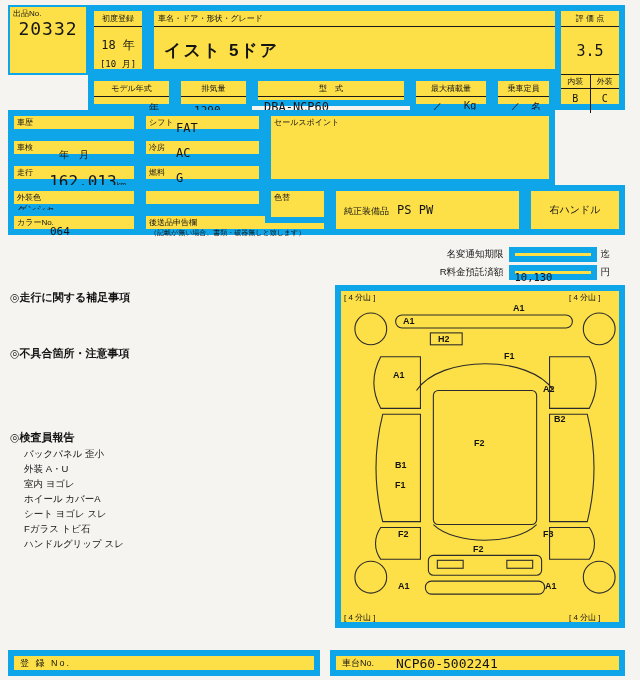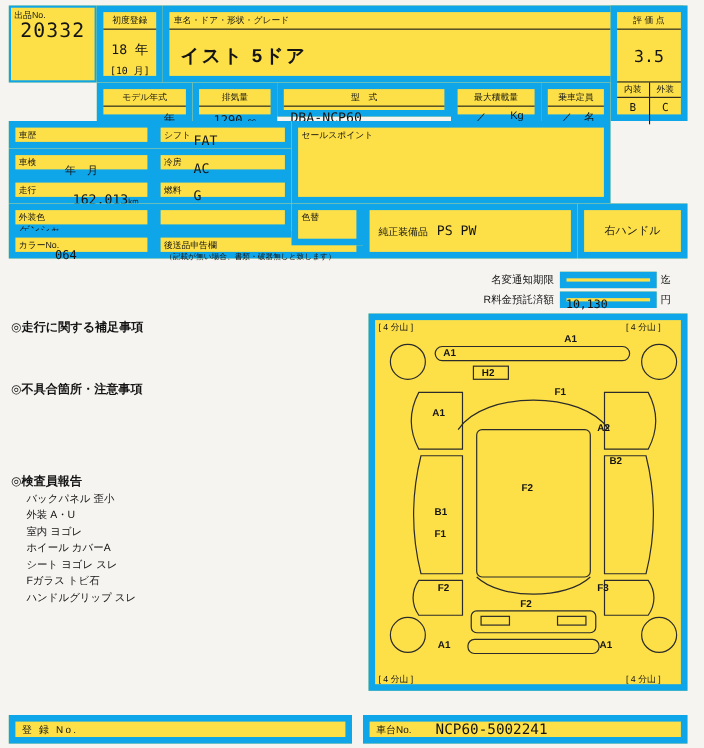--- a/index.html
+++ b/index.html
@@ -95,21 +95,21 @@
   <div class="abs box" style="left:8px;top:110px;width:132px;height:25px">
     <div class="lbl tl">車歴</div>
   </div>
   <div class="abs box" style="left:8px;top:135px;width:132px;height:25px">
     <div class="lbl tl">車検</div>
     <div style="font-size:10px;text-align:center;padding-top:7px">年　月</div>
   </div>
   <div class="abs box" style="left:8px;top:160px;width:132px;height:25px">
     <div class="lbl tl">走行</div>
     <div style="text-align:right;padding:6px 8px 0 0">
-      <span class="mono" style="font-size:12px">162,013</span><span style="font-size:7px">km</span>
+      <span class="mono" style="font-size:16px">162,013</span><span style="font-size:7px">km</span>
     </div>
   </div>
   <div class="abs box" style="left:8px;top:185px;width:132px;height:25px">
     <div class="lbl tl">外装色</div>
     <div style="font-size:9px;padding:12px 0 0 4px">ゲンシャ</div>
   </div>
   <div class="abs box" style="left:8px;top:210px;width:132px;height:25px">
     <div class="lbl tl">カラーNo.</div>
     <div class="mono" style="font-size:11px;padding:9px 0 0 36px">064</div>
   </div>

